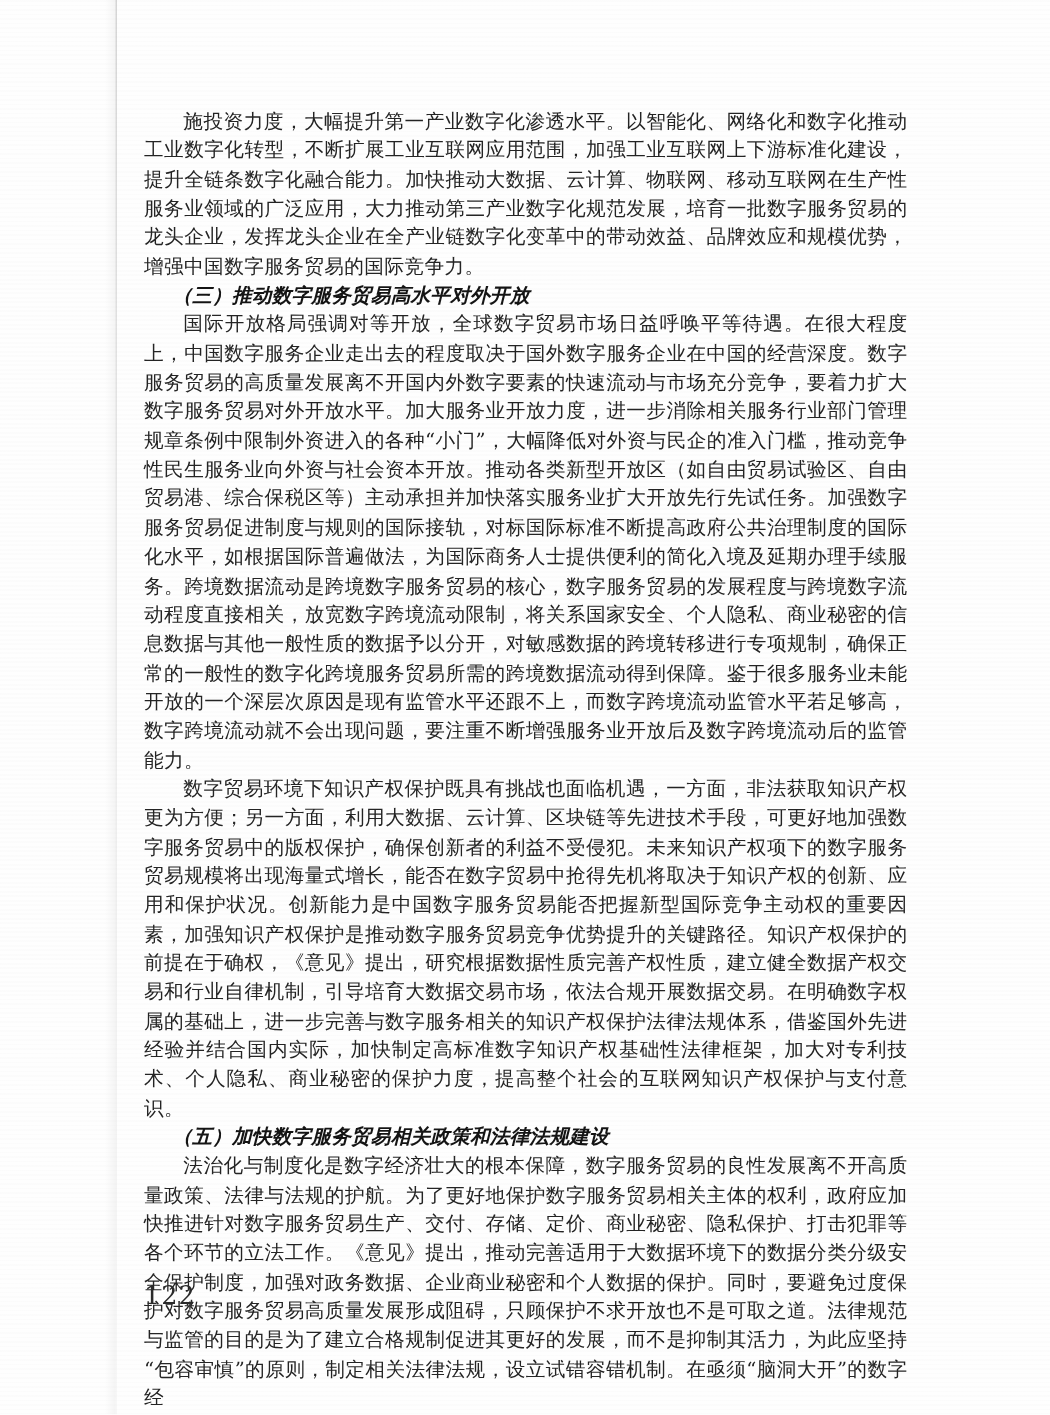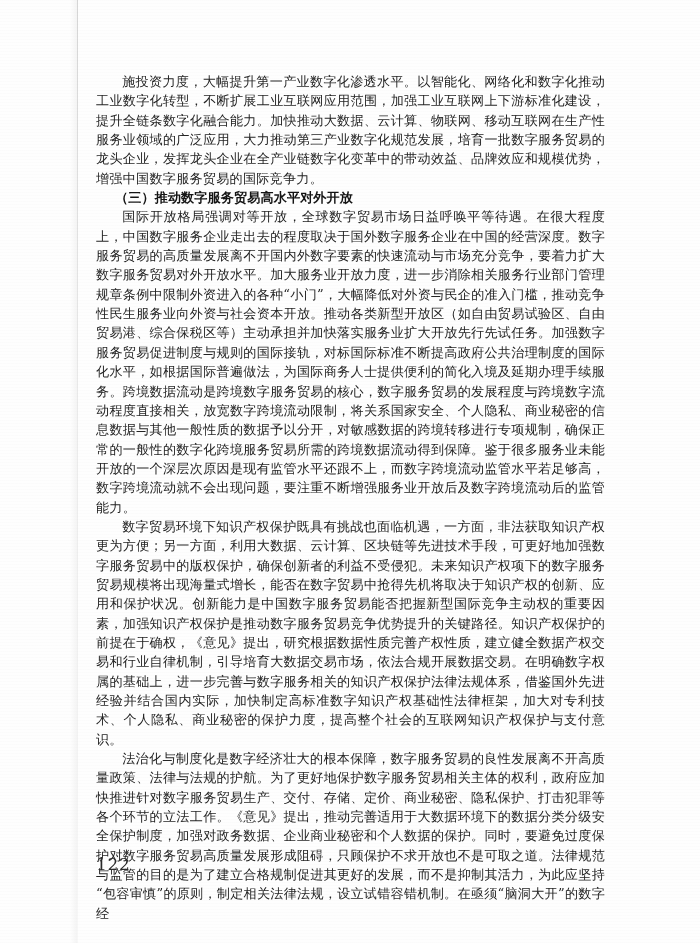--- a/index.html
+++ b/index.html
@@ -72,20 +72,21 @@
 
   h2.section-heading {
     margin: 0;
     font-size: 13.1px;
     line-height: 19.35px;
     font-weight: bold;
     text-indent: 1.45em;
     letter-spacing: 0.01em;
     color: #141414;
     font-family: "DejaVu Sans", "Liberation Sans", sans-serif;
+    font-style: italic;
   }
 
   #page-number {
     position: absolute;
     left: 96px;
     top: 856px;
     font-size: 17px;
     line-height: 16px;
     color: #2a2a2a;
     letter-spacing: 0.04em;
@@ -119,20 +120,21 @@
 
     <p class="body-para">施投资力度，大幅提升第一产业数字化渗透水平。以智能化、网络化和数字化推动工业数字化转型，不断扩展工业互联网应用范围，加强工业互联网上下游标准化建设，提升全链条数字化融合能力。加快推动大数据、云计算、物联网、移动互联网在生产性服务业领域的广泛应用，大力推动第三产业数字化规范发展，培育一批数字服务贸易的龙头企业，发挥龙头企业在全产业链数字化变革中的带动效益、品牌效应和规模优势，增强中国数字服务贸易的国际竞争力。</p>
 
     <h2 class="section-heading">（三）推动数字服务贸易高水平对外开放</h2>
 
     <p class="body-para">国际开放格局强调对等开放，全球数字贸易市场日益呼唤平等待遇。在很大程度上，中国数字服务企业走出去的程度取决于国外数字服务企业在中国的经营深度。数字服务贸易的高质量发展离不开国内外数字要素的快速流动与市场充分竞争，要着力扩大数字服务贸易对外开放水平。加大服务业开放力度，进一步消除相关服务行业部门管理规章条例中限制外资进入的各种“小门”，大幅降低对外资与民企的准入门槛，推动竞争性民生服务业向外资与社会资本开放。推动各类新型开放区（如自由贸易试验区、自由贸易港、综合保税区等）主动承担并加快落实服务业扩大开放先行先试任务。加强数字服务贸易促进制度与规则的国际接轨，对标国际标准不断提高政府公共治理制度的国际化水平，如根据国际普遍做法，为国际商务人士提供便利的简化入境及延期办理手续服务。跨境数据流动是跨境数字服务贸易的核心，数字服务贸易的发展程度与跨境数字流动程度直接相关，放宽数字跨境流动限制，将关系国家安全、个人隐私、商业秘密的信息数据与其他一般性质的数据予以分开，对敏感数据的跨境转移进行专项规制，确保正常的一般性的数字化跨境服务贸易所需的跨境数据流动得到保障。鉴于很多服务业未能开放的一个深层次原因是现有监管水平还跟不上，而数字跨境流动监管水平若足够高，数字跨境流动就不会出现问题，要注重不断增强服务业开放后及数字跨境流动后的监管能力。</p>
 
 
     <p class="body-para">数字贸易环境下知识产权保护既具有挑战也面临机遇，一方面，非法获取知识产权更为方便；另一方面，利用大数据、云计算、区块链等先进技术手段，可更好地加强数字服务贸易中的版权保护，确保创新者的利益不受侵犯。未来知识产权项下的数字服务贸易规模将出现海量式增长，能否在数字贸易中抢得先机将取决于知识产权的创新、应用和保护状况。创新能力是中国数字服务贸易能否把握新型国际竞争主动权的重要因素，加强知识产权保护是推动数字服务贸易竞争优势提升的关键路径。知识产权保护的前提在于确权，《意见》提出，研究根据数据性质完善产权性质，建立健全数据产权交易和行业自律机制，引导培育大数据交易市场，依法合规开展数据交易。在明确数字权属的基础上，进一步完善与数字服务相关的知识产权保护法律法规体系，借鉴国外先进经验并结合国内实际，加快制定高标准数字知识产权基础性法律框架，加大对专利技术、个人隐私、商业秘密的保护力度，提高整个社会的互联网知识产权保护与支付意识。</p>
 
+    <h2 class="section-heading">（五）加快数字服务贸易相关政策和法律法规建设</h2>
 
     <p class="body-para">法治化与制度化是数字经济壮大的根本保障，数字服务贸易的良性发展离不开高质量政策、法律与法规的护航。为了更好地保护数字服务贸易相关主体的权利，政府应加快推进针对数字服务贸易生产、交付、存储、定价、商业秘密、隐私保护、打击犯罪等各个环节的立法工作。《意见》提出，推动完善适用于大数据环境下的数据分类分级安全保护制度，加强对政务数据、企业商业秘密和个人数据的保护。同时，要避免过度保护对数字服务贸易高质量发展形成阻碍，只顾保护不求开放也不是可取之道。法律规范与监管的目的是为了建立合格规制促进其更好的发展，而不是抑制其活力，为此应坚持“包容审慎”的原则，制定相关法律法规，设立试错容错机制。在亟须“脑洞大开”的数字经</p>
 
   </div>
 
   <div id="page-number">122</div>
 
   <div id="scan-noise"></div>
 
 </div>

